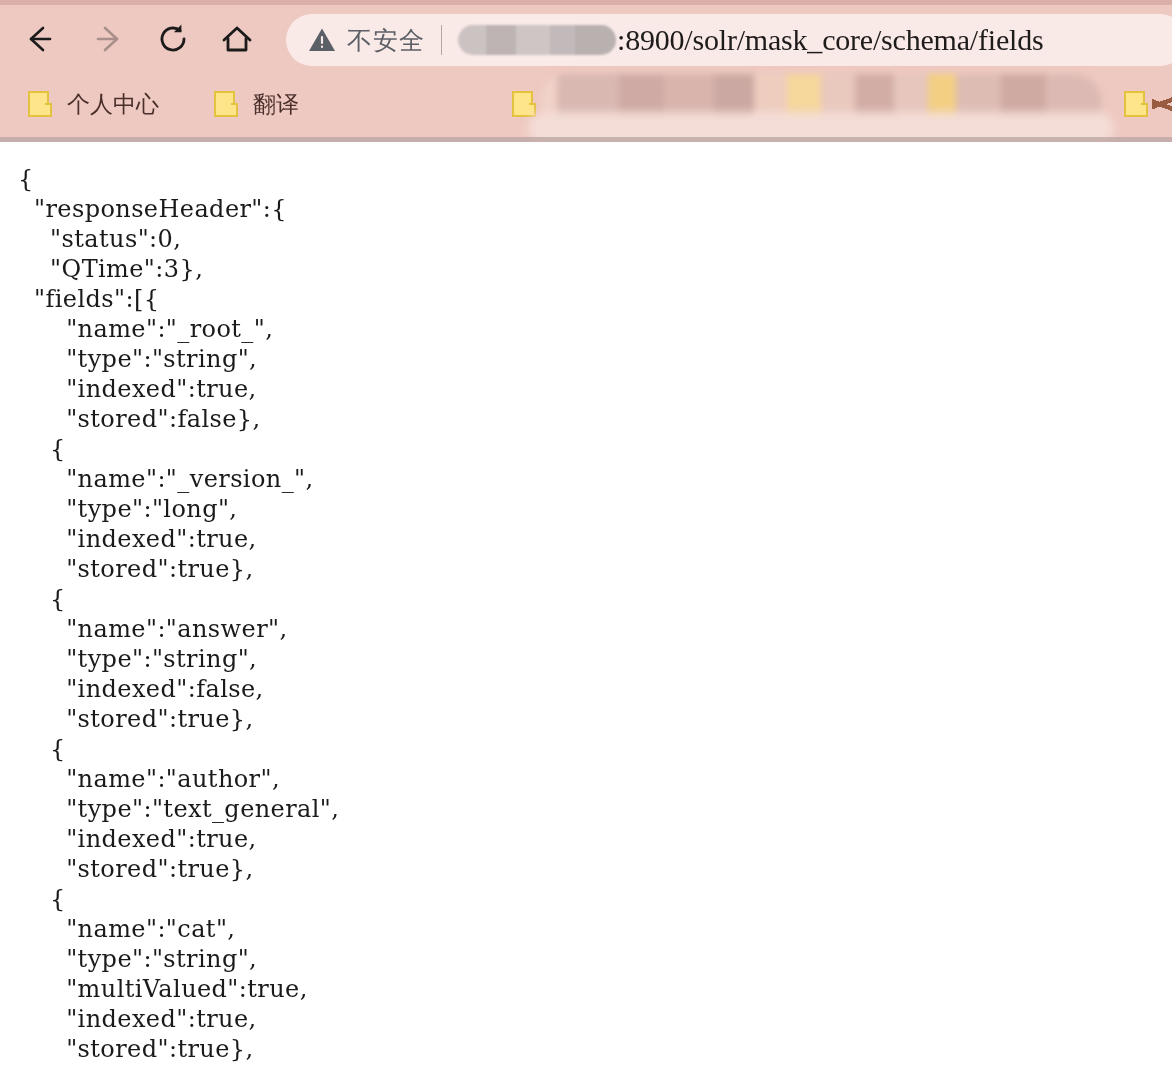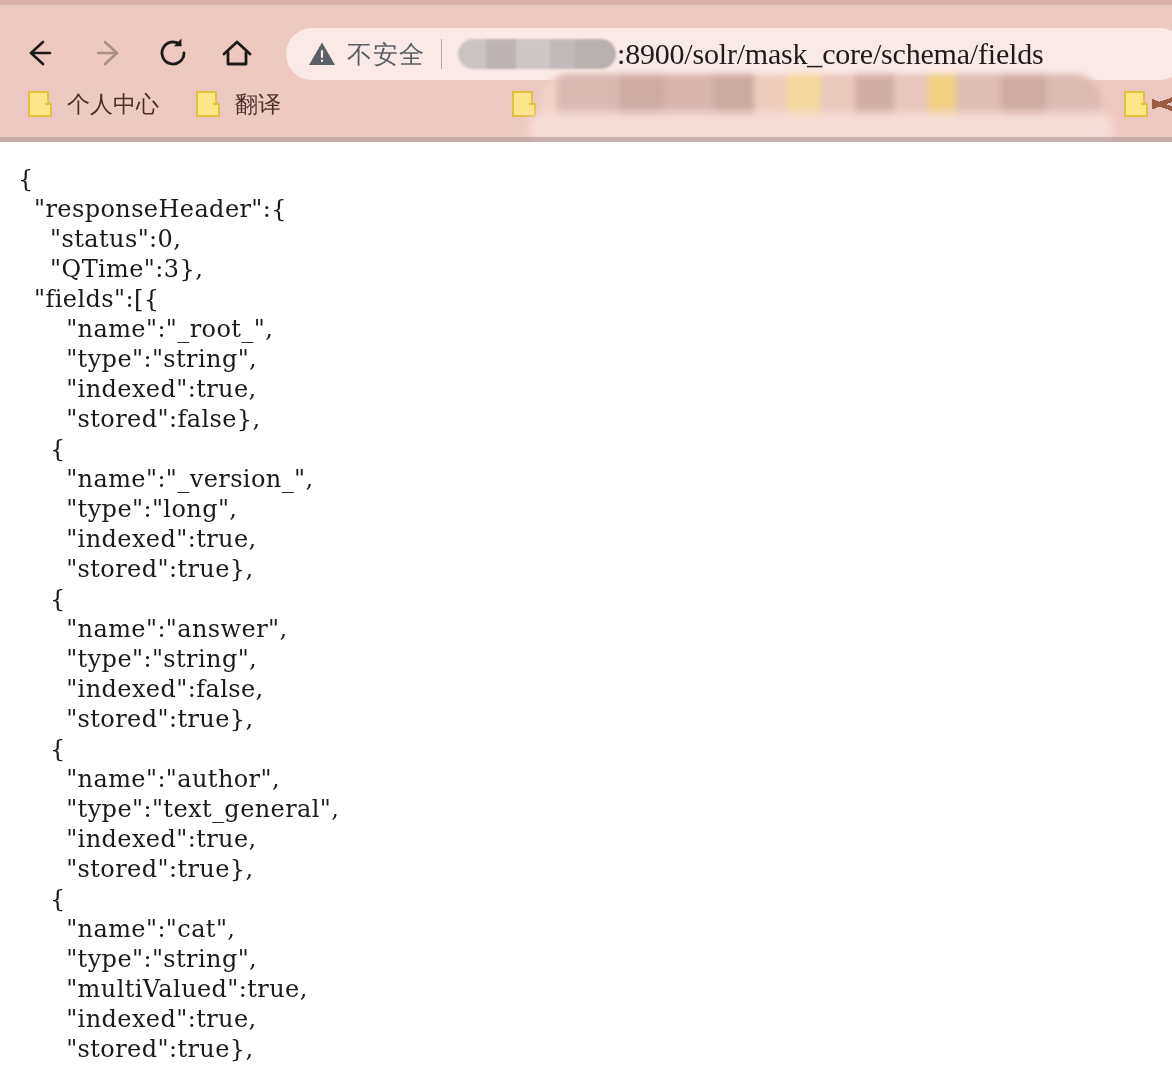--- a/index.html
+++ b/index.html
@@ -28,21 +28,21 @@
     position: absolute;
     top: 0; left: 0;
     width: 1172px;
     height: 5px;
     background: #d9afa7;
   }
 
   
   #toolbar {
     position: absolute;
-    top: 20px; left: 0;
+    top: 6px; left: 0;
     width: 1080px;
     height: 66px;
   }
   .nav-btn {
     position: absolute;
     top: 8px;
     width: 50px;
     height: 50px;
     display: flex;
     align-items: center;
@@ -317,21 +317,21 @@
   <div id="bookmarks-bar">
 
     <div class="bookmark-item" style="left:28px">
       <span class="bm-icon">
         <span class="bm-icon-sheet"></span>
           <span class="bm-icon-fold"></span>
       </span>
       <span class="bm-label">个人中心</span>
     </div>
 
-    <div class="bookmark-item" style="left:196px">
+    <div class="bookmark-item" style="left:214px">
       <span class="bm-icon">
         <span class="bm-icon-sheet"></span>
           <span class="bm-icon-fold"></span>
       </span>
       <span class="bm-label">翻译</span>
     </div>
 
 
     <div class="bookmark-item" style="left:512px">
       <span class="bm-icon">

